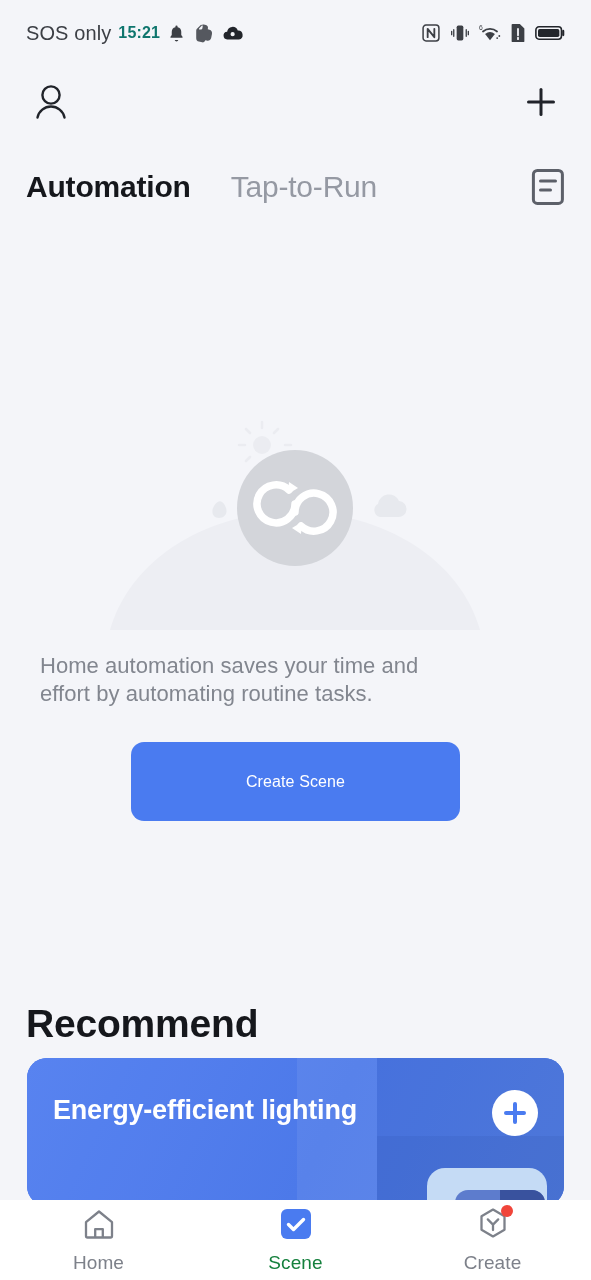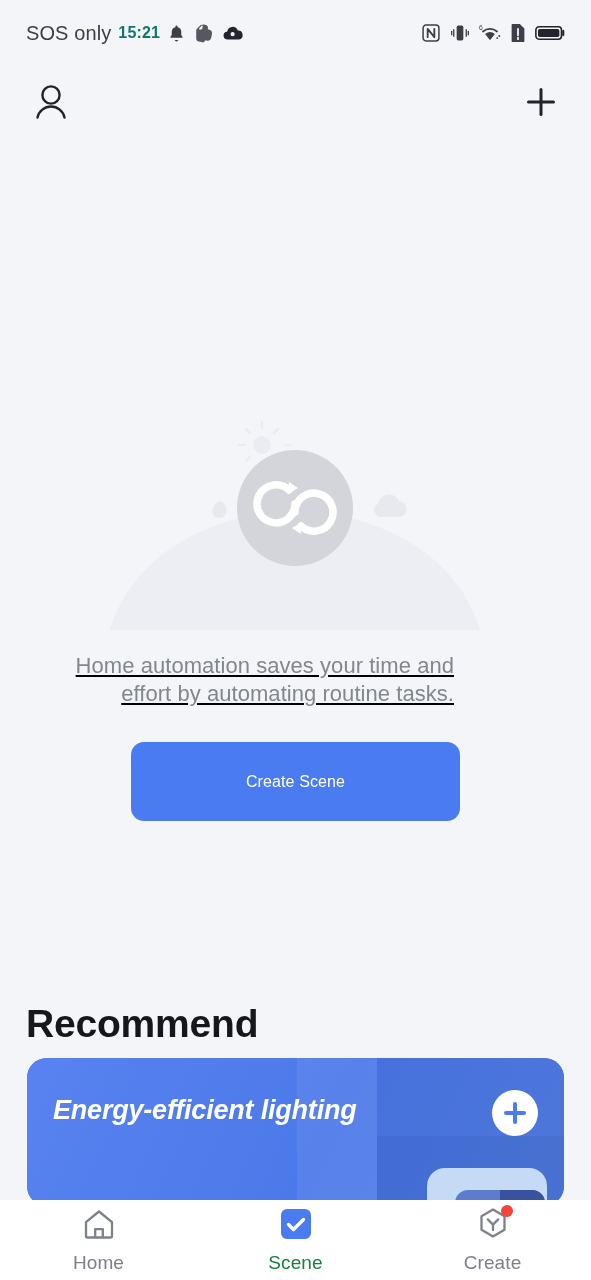--- a/index.html
+++ b/index.html
@@ -38,21 +38,21 @@
   .tabs {
     position:absolute; top:152px; left:0; width:591px; height:70px;
     display:flex; align-items:center; padding:0 26px;
   }
   .tab { font-size:30px; letter-spacing:-.2px; }
   .tab.active { color:#15171c; font-weight:700; }
   .tab.inactive { color:#9599a3; font-weight:400; margin-left:40px; }
   .log-btn { margin-left:auto; width:34px; height:38px; }
 
   
-  .empty { position:absolute; top:400px; left:0; width:494px; text-align:right;text-decoration:underline; }
+  .empty { position:absolute; top:400px; left:0; width:494px; text-align:left; }
   .illus { width:591px; height:230px; position:relative; }
   .empty-text {
     margin-top:22px; font-size:22px; line-height:1.28; color:#82868f;
     padding:0 40px; letter-spacing:.05px;
   }
   .cta {
     position:absolute; top:742px; left:131px; width:329px; height:79px;
     background:#4a7bf0; border:none; border-radius:13px;
     color:#fff; font-size:16px; font-family:"Liberation Sans", sans-serif;
     letter-spacing:.1px; cursor:pointer;
@@ -70,21 +70,21 @@
   .rc-l1 { position:absolute; inset:0; background:linear-gradient(115deg,#4f7cf0 0%,#4272e8 55%,#4b78e4 100%); }
   .rc-arc {
     position:absolute; left:-40px; top:-150px; width:640px; height:560px;
     border-radius:50%; background:rgba(255,255,255,.055);
   }
   .rc-p1 { position:absolute; left:270px; top:0; width:80px; height:148px; background:rgba(255,255,255,.07); }
   .rc-p2 { position:absolute; left:350px; top:0; width:187px; height:148px; background:rgba(18,46,120,.10); }
   .rc-p3 { position:absolute; left:350px; top:78px; width:187px; height:70px; background:rgba(18,46,120,.07); }
   .rc-title {
     position:absolute; left:26px; top:37px;
-    font-size:27px; font-weight:700; color:#fff; letter-spacing:-.2px;font-style:italic;
+    font-size:27px; font-weight:700; color:#fff; letter-spacing:-.2px;
   }
   .rc-add {
     position:absolute; right:26px; top:32px; width:46px; height:46px;
     border-radius:50%; background:#fff;
   }
   .rc-add::before, .rc-add::after { content:""; position:absolute; background:#4a7bf0; border-radius:2px; }
   .rc-add::before { left:50%; top:12px; width:4px; height:22px; transform:translateX(-50%); }
   .rc-add::after { top:50%; left:12px; height:4px; width:22px; transform:translateY(-50%); }
   .rc-lamp { position:absolute; left:400px; top:110px; width:120px; height:70px; border-radius:18px; background:#c5dbf5; }
   .rc-lamp-in { position:absolute; left:28px; top:22px; width:90px; height:44px; border-radius:13px; background:#5d7ccd; }
@@ -154,20 +154,28 @@
   </div>
 
   <div class="appbar">
     <svg width="46" height="46" viewBox="0 0 46 46">
       <circle cx="23" cy="16" r="8.6" fill="none" stroke="#20232a" stroke-width="2.4"></circle>
       <path d="M9.5 38.5a13.8 13.8 0 0 1 27 0" fill="none" stroke="#20232a" stroke-width="2.4" stroke-linecap="round"></path>
     </svg>
     <div class="plus-btn"></div>
   </div>
 
+  <div class="tabs">
+    <span class="tab active">Automation</span>
+    <span class="tab inactive">Tap-to-Run</span>
+    <svg class="log-btn" viewBox="0 0 34 38">
+      <rect x="2.4" y="2.4" width="29" height="33" rx="4" fill="none" stroke="#5c6069" stroke-width="3"></rect>
+      <path d="M9.5 13h15M9.5 22h10" stroke="#5c6069" stroke-width="3" stroke-linecap="round"></path>
+    </svg>
+  </div>
 
   <div class="empty">
     <div class="illus">
       <svg width="591" height="230" viewBox="0 0 591 230">
         <g opacity=".5" stroke="#e3e5ea" stroke-width="2.6" stroke-linecap="round" fill="none">
           <circle cx="262" cy="45" r="9" fill="#e3e5ea" stroke="none"></circle>
           <path d="M262 28v-6M262 68v6M245 45h-6M285 45h6M250 33l-4-4M274 33l4-4M250 57l-4 4M274 57l4 4"></path>
         </g>
         <path d="M378 104a11 11 0 0 1 21-3 8 8 0 0 1-1 16h-18a7 7 0 0 1-2-13z" fill="#e7e9ee"></path>
         <path d="M213 108c4-9 10-9 13 0 2 6-2 10-7 10s-8-4-6-10z" fill="#e7e9ee"></path>

